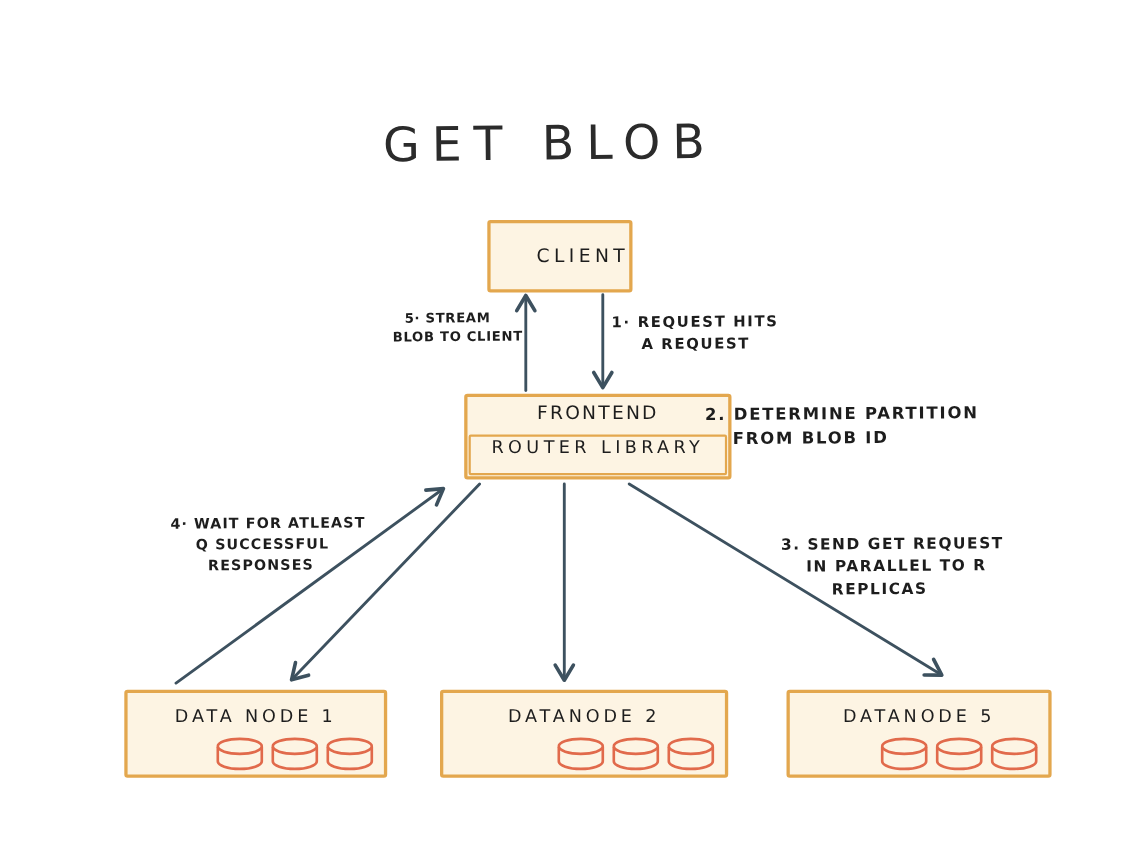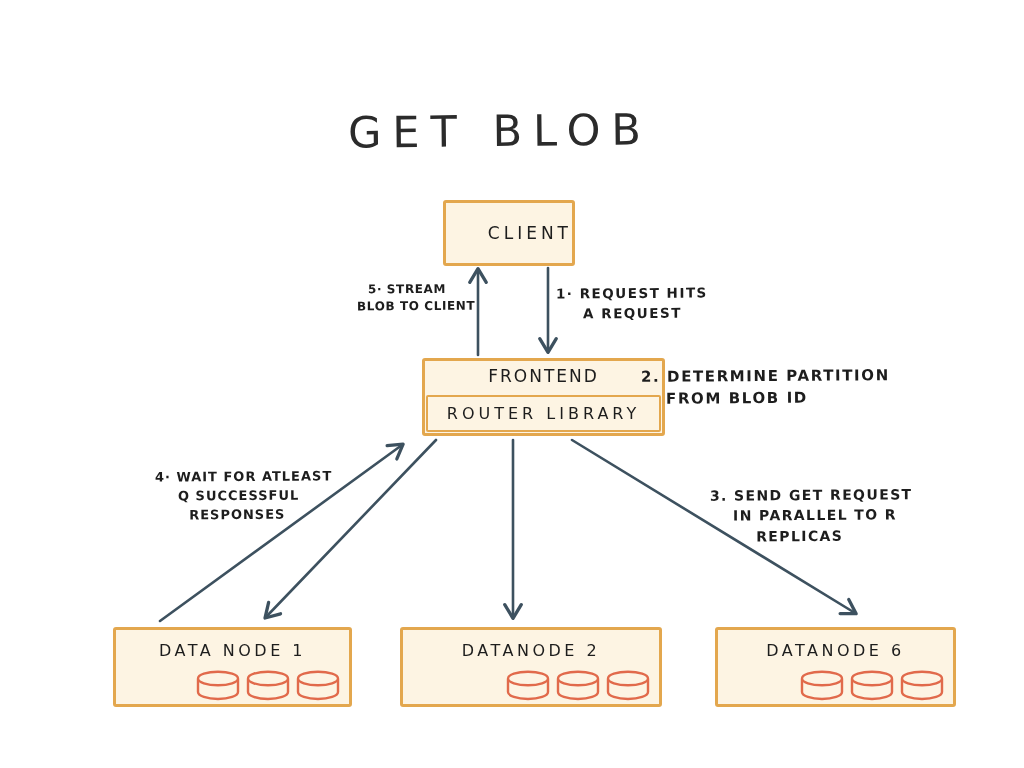--- a/index.html
+++ b/index.html
@@ -52,21 +52,21 @@
   .frontend-label{
     position:absolute;left:0;right:0;top:5px;
     text-align:center;
     font-size:17px;letter-spacing:2px;
   }
   .router-box{
     position:absolute;left:1px;right:1px;bottom:1px;height:37px;
     border:2.5px solid var(--gold);
     background:var(--cream);
     border-radius:2px;
-    display:flex;align-items:center;justify-content:center;
+    display:flex;align-items:flex-start;justify-content:center;
     font-size:16px;letter-spacing:4px;
   }
   .datanode{
     height:80px;top:627px;
     padding-top:11px;
     text-align:center;
     font-size:16px;letter-spacing:3.5px;
   }
   .dn1{left:113px;width:239px;}
   .dn2{left:400px;width:262px;}
@@ -173,21 +173,21 @@
       <svg width="48" height="32" viewBox="0 0 48 32">
         <g stroke="#e16a4b" stroke-width="2.4" fill="#fdf4e3" stroke-linejoin="round">
           <path d="M 4 10 L 4 23 A 20 7 0 0 0 44 23 L 44 10"></path>
           <ellipse cx="24" cy="9.5" rx="20" ry="6.8"></ellipse>
         </g>
       </svg>
     </div>
   </div>
 
   <div class="node datanode dn3">
-    <span class="lbl">DATANODE 6</span>
+    <span class="lbl">DATANODE 5</span>
     <div class="cyls">
       <svg width="48" height="32" viewBox="0 0 48 32">
         <g stroke="#e16a4b" stroke-width="2.4" fill="#fdf4e3" stroke-linejoin="round">
           <path d="M 4 10 L 4 23 A 20 7 0 0 0 44 23 L 44 10"></path>
           <ellipse cx="24" cy="9.5" rx="20" ry="6.8"></ellipse>
         </g>
       </svg>
       <svg width="48" height="32" viewBox="0 0 48 32">
         <g stroke="#e16a4b" stroke-width="2.4" fill="#fdf4e3" stroke-linejoin="round">
           <path d="M 4 10 L 4 23 A 20 7 0 0 0 44 23 L 44 10"></path>

